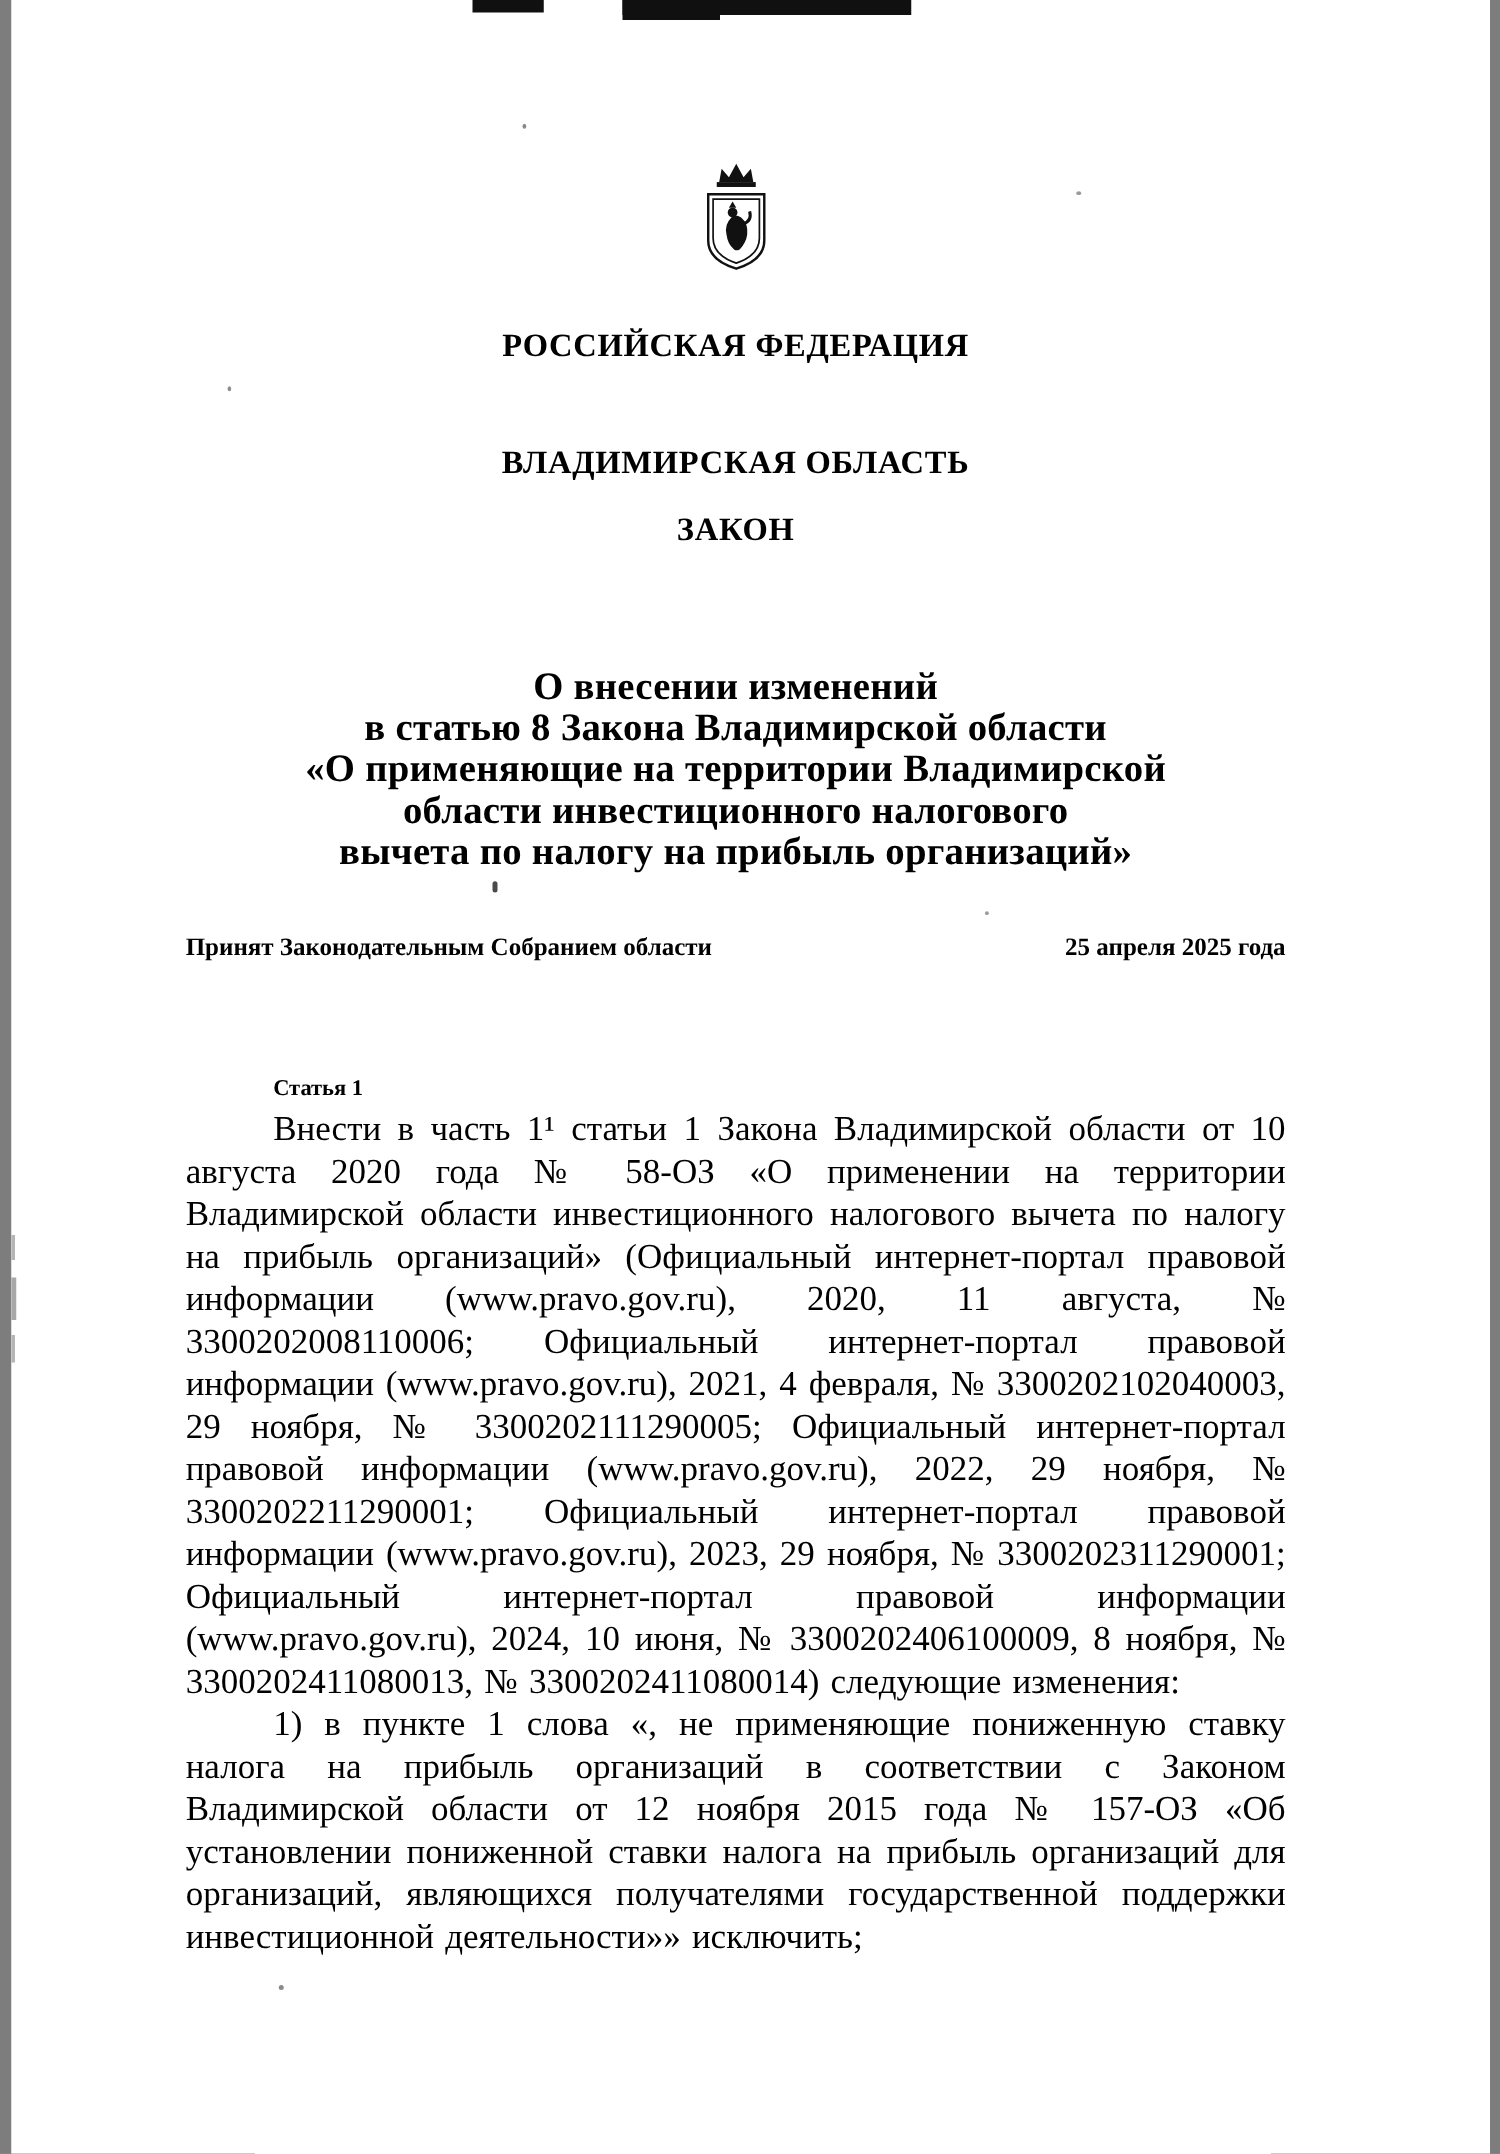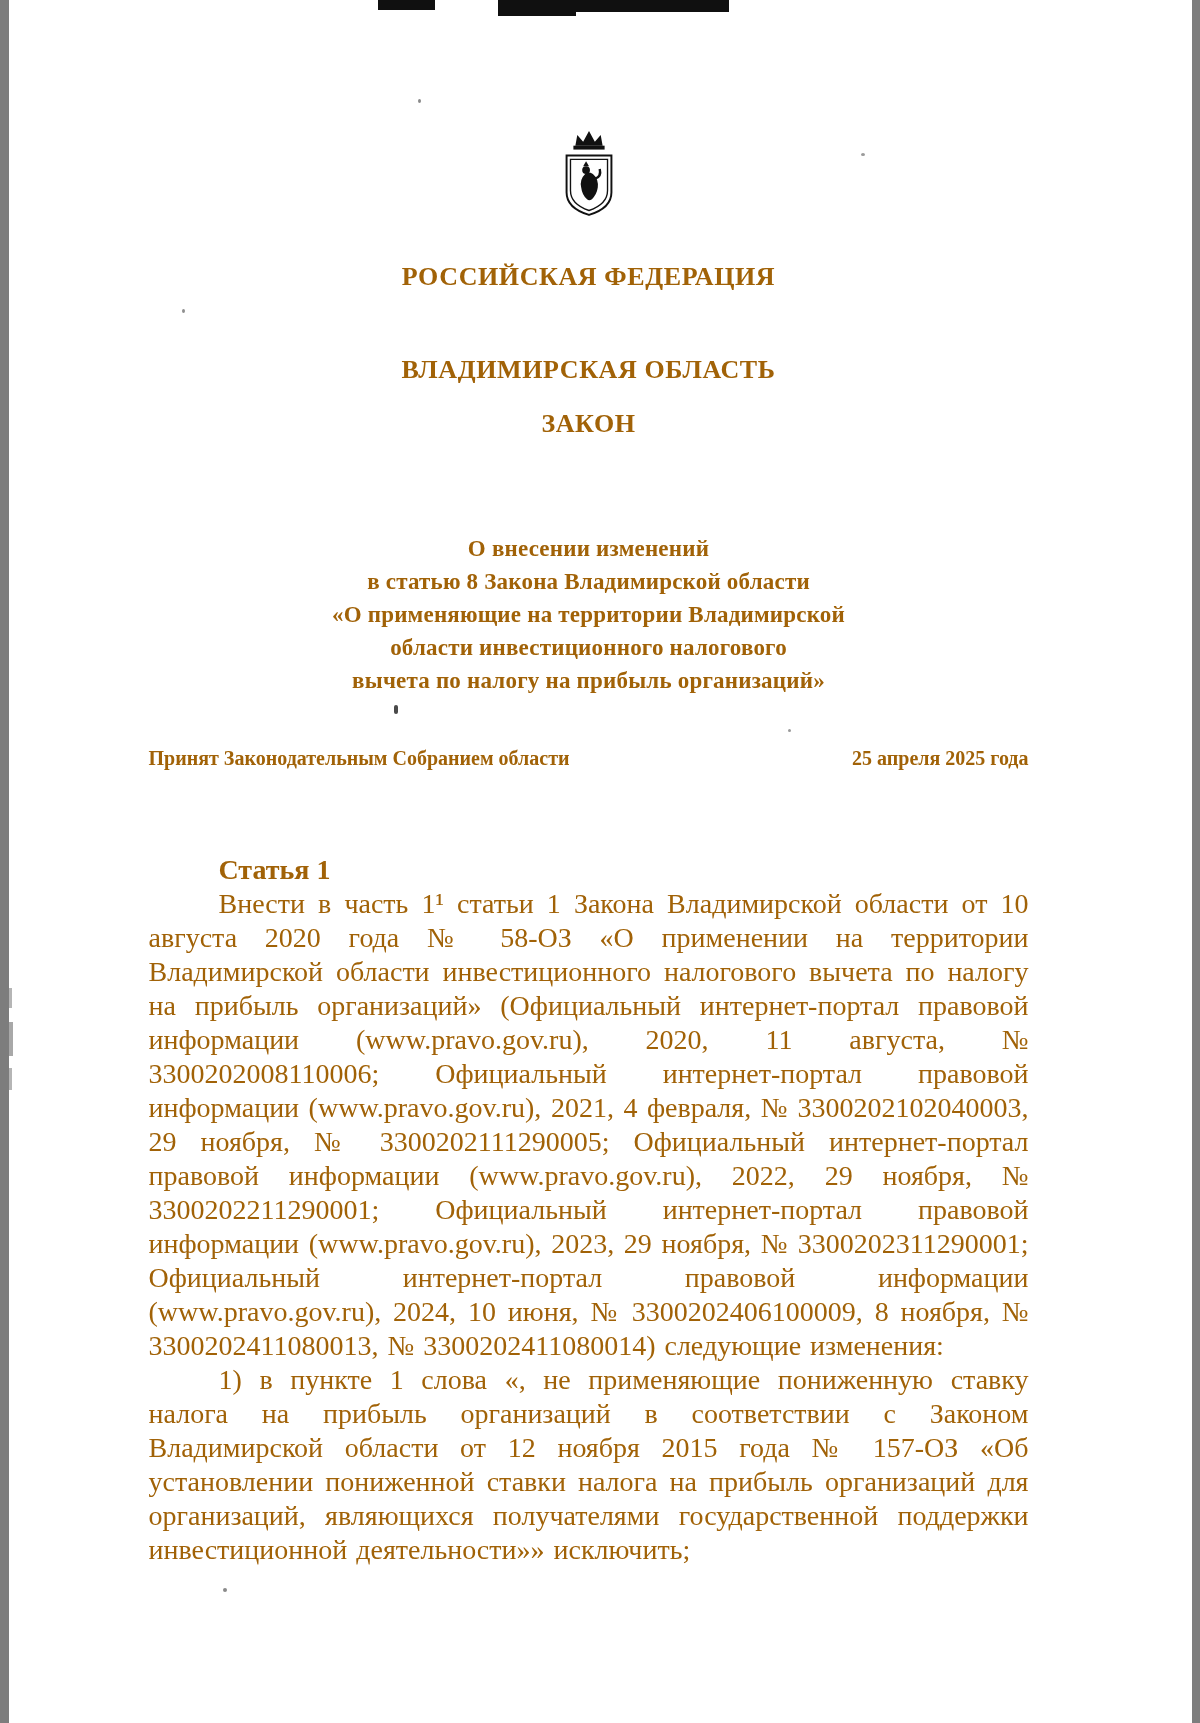--- a/index.html
+++ b/index.html
@@ -7,21 +7,21 @@
     padding: 0;
     background: #7d7d7d;
   }
   .page {
     position: relative;
     width: 1183px;
     height: 1723px;
     margin: 0 auto;
     background: #ffffff;
     font-family: "Liberation Serif", "DejaVu Serif", serif;
-    color: #a16207;
+    color: #000000;
     overflow: hidden;
   }
   .content {
     position: absolute;
     left: 140px;
     right: 163px;
     top: 0;
   }
 
   
@@ -41,41 +41,41 @@
   }
   .hdr-country { margin-top: 44px; }
   .hdr-region  { margin-top: 63px; }
   .hdr-doctype { margin-top: 24px; }
 
   
   .title-block {
     margin-top: 93px;
     text-align: center;
     font-weight: bold;
-    font-size: 23px;
+    font-size: 31px;
     line-height: 33px;
     letter-spacing: 0.2px;
   }
 
   
   .adoption {
     margin-top: 50px;
     display: flex;
     justify-content: space-between;
     align-items: baseline;
     font-weight: bold;
     font-size: 20px;
   }
 
   
   .article-heading {
     margin-top: 83px;
     padding-left: 70px;
     font-weight: bold;
-    font-size: 28px;
+    font-size: 18px;
     line-height: 34px;
   }
   .body-par {
     margin: 0;
     font-size: 28px;
     line-height: 34px;
     text-align: justify;
     text-indent: 70px;
     word-spacing: 2px;
   }

